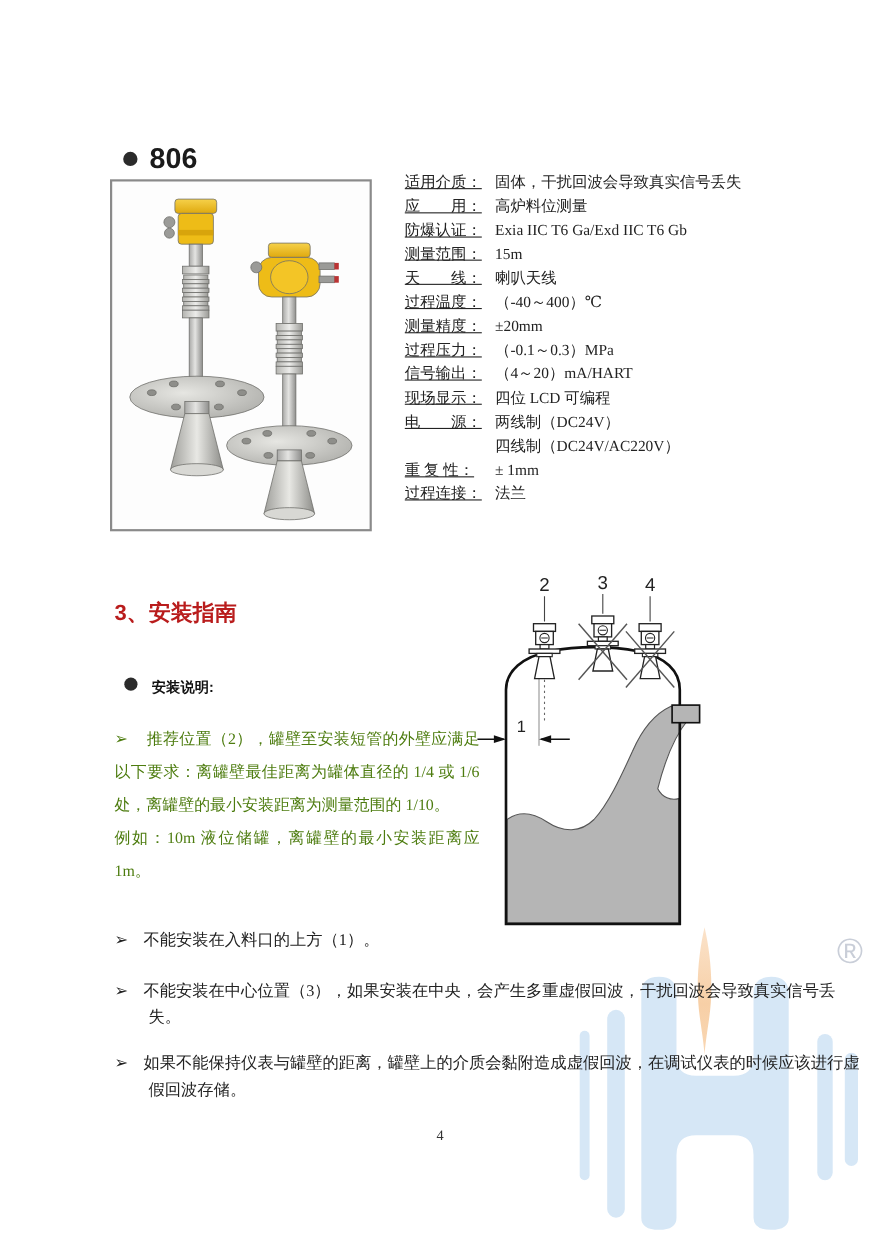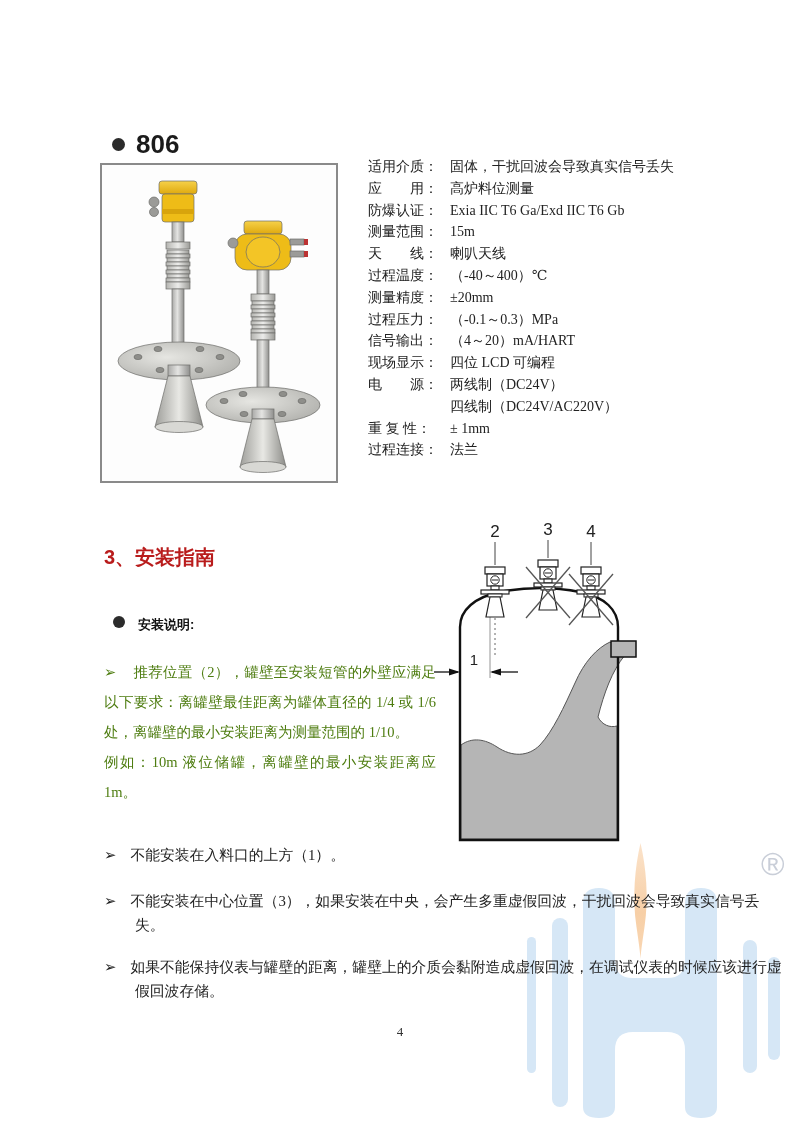--- a/index.html
+++ b/index.html
@@ -19,21 +19,21 @@
   
   .photo{
     left:100px; top:163px; width:238px; height:320px;
     border:2px solid #8a8a8a; background:#fdfdfd; box-sizing:border-box; z-index:2;
   }
   
   .specs{
     left:368px; top:156px; width:330px; font-size:14px; line-height:21.8px;
     color:#222; z-index:2; white-space:nowrap;
   }
-  .spec-label{display:inline-block; width:82px;}
+  .spec-label{display:inline-block; width:82px;text-decoration:underline;}
   
   .sec-h{
     left:104px; top:544px; font-family:"Liberation Sans","DejaVu Sans",sans-serif;
     font-weight:bold; font-size:20px; color:#b91c1c; z-index:2;
   }
   .note-h{
     left:113px; top:616px; display:flex; align-items:flex-start; gap:13px;
     font-family:"Liberation Sans","DejaVu Sans",sans-serif;
     font-weight:bold; font-size:13px; color:#111; z-index:2;
   }

